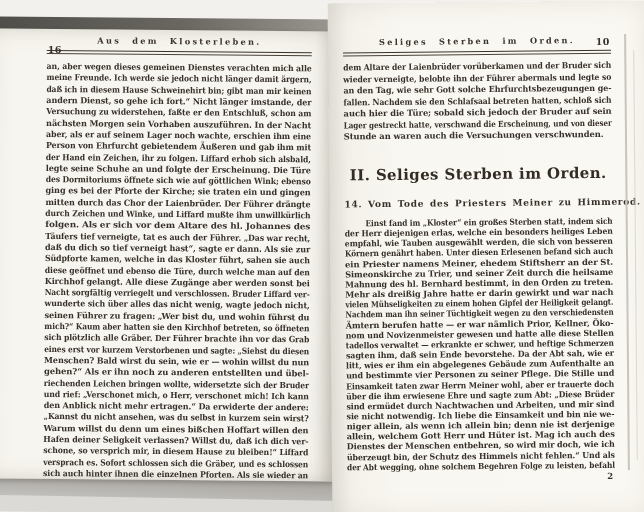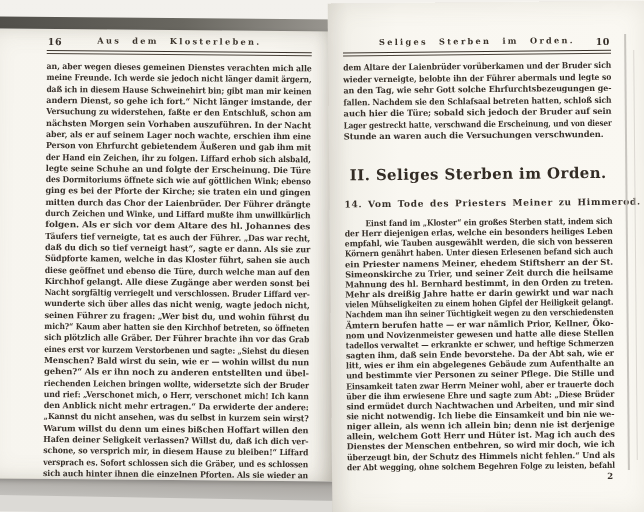--- a/index.html
+++ b/index.html
@@ -36,21 +36,21 @@
   .stack-edge-1{position:absolute;left:626px;top:34px;width:1.5px;height:436px;z-index:3;background:#c8c5bf;transform:rotate(-0.5deg);}
   .stack-edge-2{position:absolute;left:635px;top:50px;width:1px;height:410px;z-index:3;background:#dbd8d2;transform:rotate(-0.5deg);}
 
   
   .inner{position:absolute;}
   .inner-left{left:57px;top:6px;width:265px;}
   .inner-right{left:15px;top:34px;width:268px;}
 
   .pagehead{position:relative;height:13px;}
   .pnum{position:absolute;top:1px;font-size:9.5px;font-weight:700;color:#37302a;letter-spacing:0.5px;}
-  .pnum-left{left:1px;}
+  .pnum-left{left:1px;margin-top:8px;}
   .pnum-right{right:1px;}
   .rhead{display:block;text-align:center;font-size:8.2px;font-weight:700;color:#3a332b;
          letter-spacing:2.3px;word-spacing:6px;white-space:nowrap;}
   .hrule{margin-top:2px;height:2.2px;border-top:1.7px solid #3a332b;border-bottom:0.9px solid #4a4239;}
 
   .body-text{font-weight:700;color:#37302a;letter-spacing:-0.1px;}
   .body-left{margin-top:7px;font-size:8.4px;line-height:11.3px;}
   .para-end{margin-top:6px;font-size:8.4px;line-height:11.55px;}
   .body-right{margin-top:9px;font-size:8.3px;line-height:10.15px;}
 

